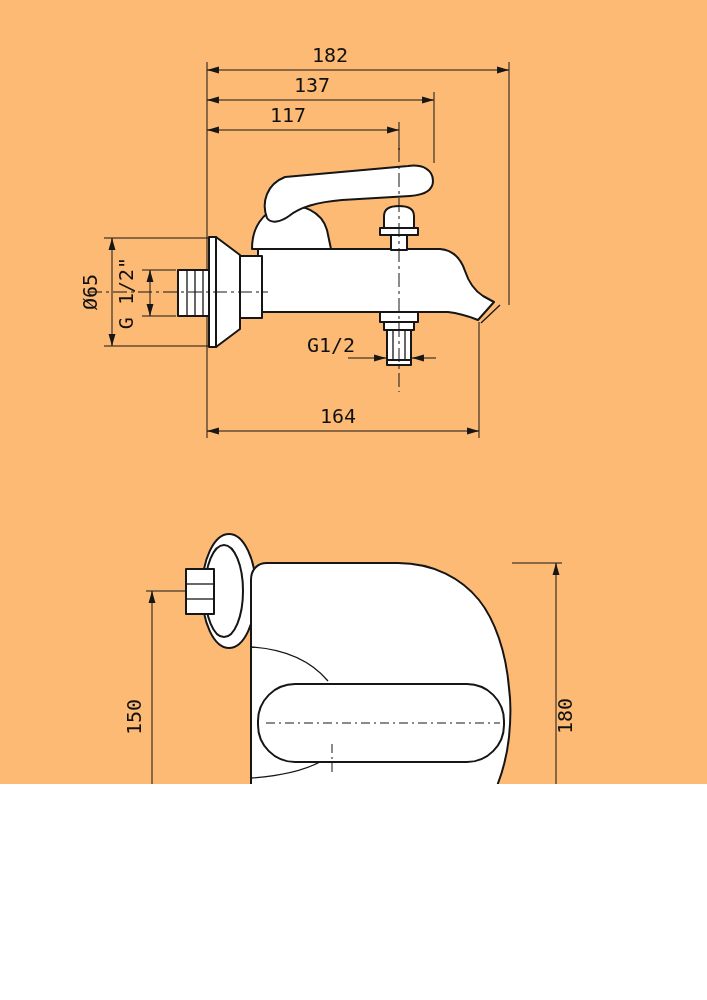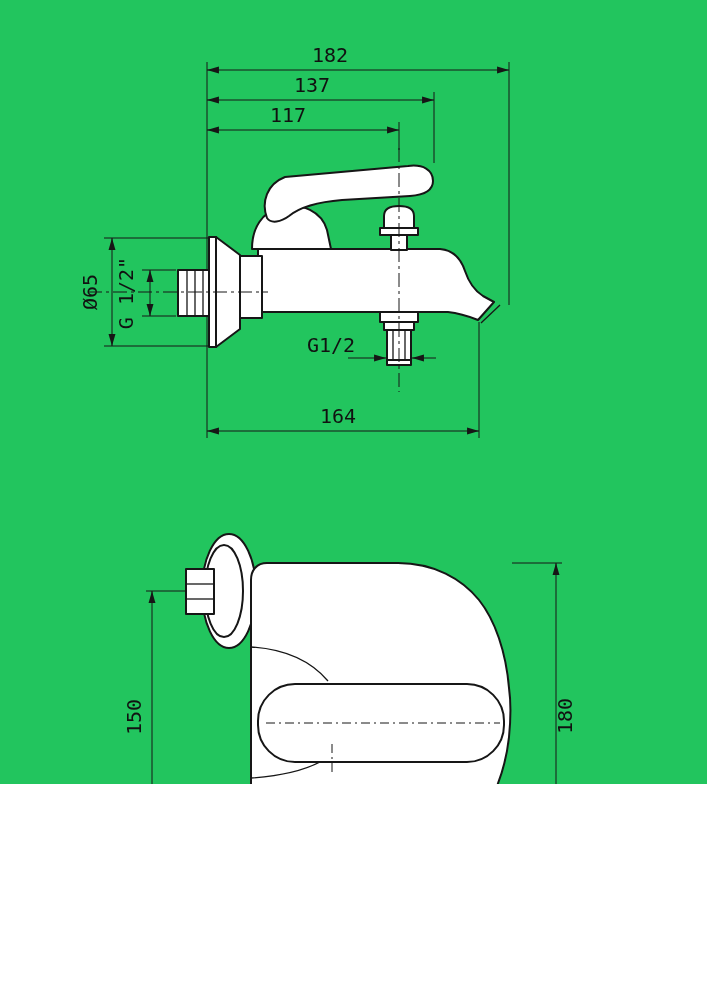--- a/index.html
+++ b/index.html
@@ -1,16 +1,16 @@
 <!DOCTYPE html>
 <html><head>
 <meta charset="utf-8">
 <style>
   html,body{margin:0;padding:0;background:#ffffff;}
-  .sheet{position:relative;width:707px;height:784px;background:#22c55e;overflow:hidden;}
+  .sheet{position:relative;width:707px;height:784px;background:#fdba74;overflow:hidden;}
   svg{display:block;}
   .obj{fill:#ffffff;stroke:#161616;stroke-width:2;stroke-linejoin:round;}
   .obj-thin{fill:none;stroke:#161616;stroke-width:1.3;}
   .dim{stroke:#161616;stroke-width:1;fill:none;}
   .cline{stroke:#161616;stroke-width:1;fill:none;stroke-dasharray:14 4 3 4;}
   .cline-s{stroke:#161616;stroke-width:1;fill:none;stroke-dasharray:9 4 2 4;}
   .dim-text{font-family:"DejaVu Sans Mono","Liberation Mono",monospace;font-size:20px;fill:#111;}
 </style>
 </head>
 <body>

